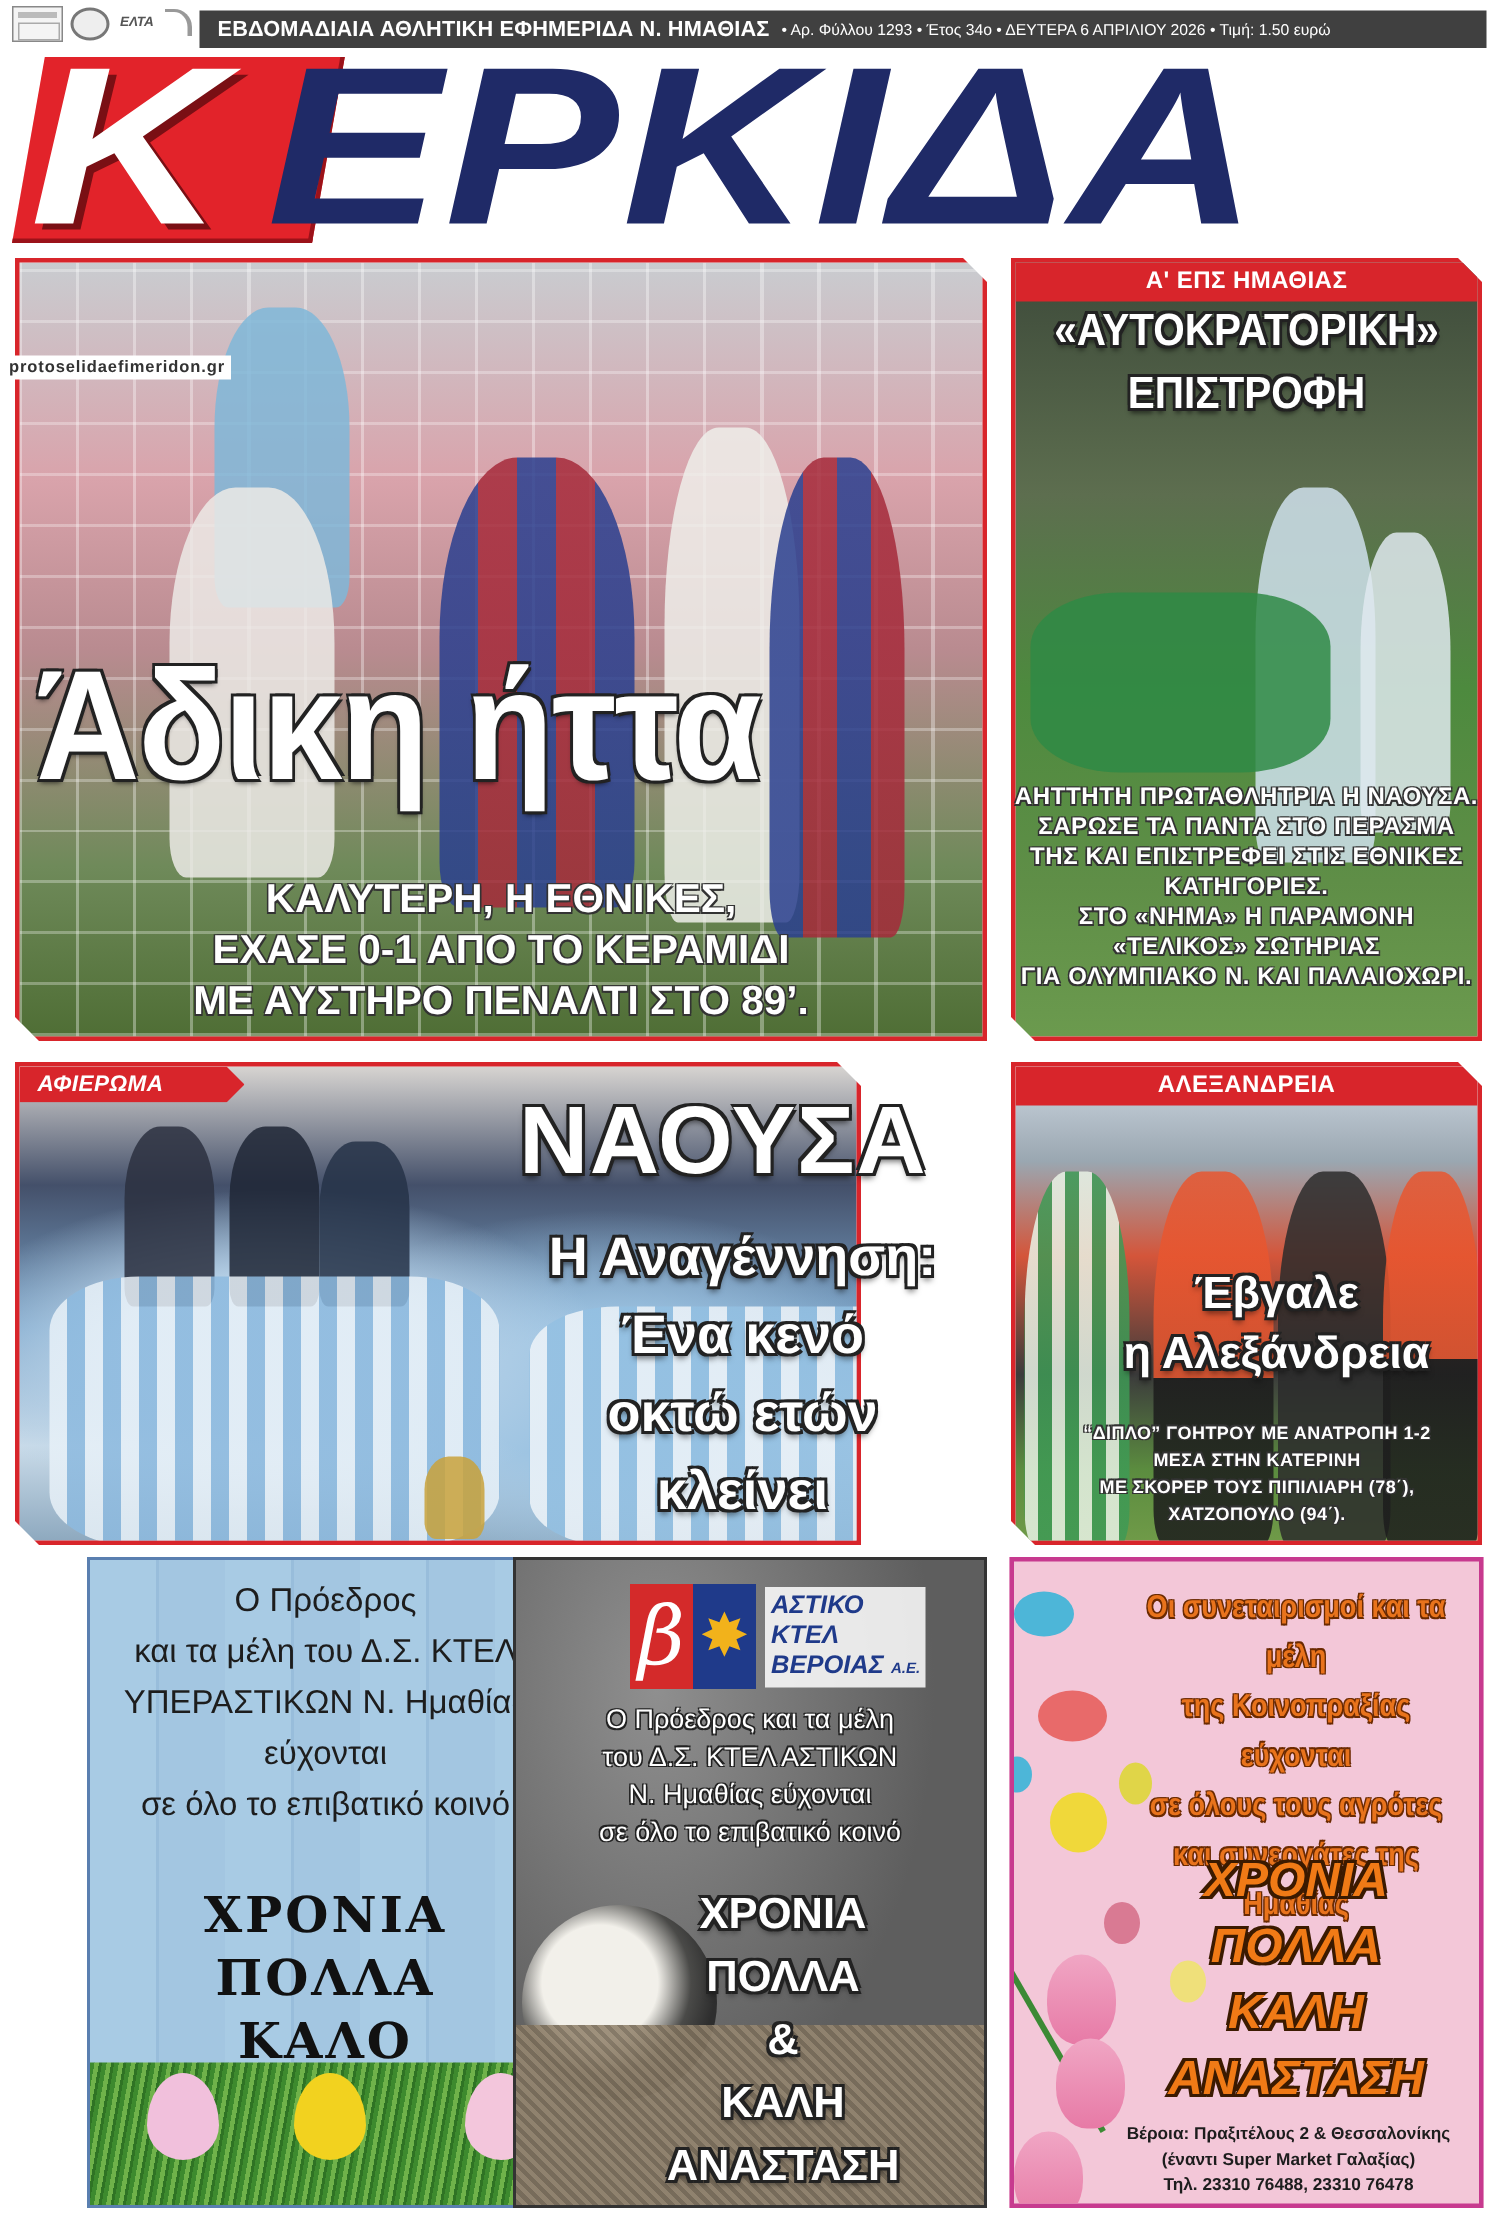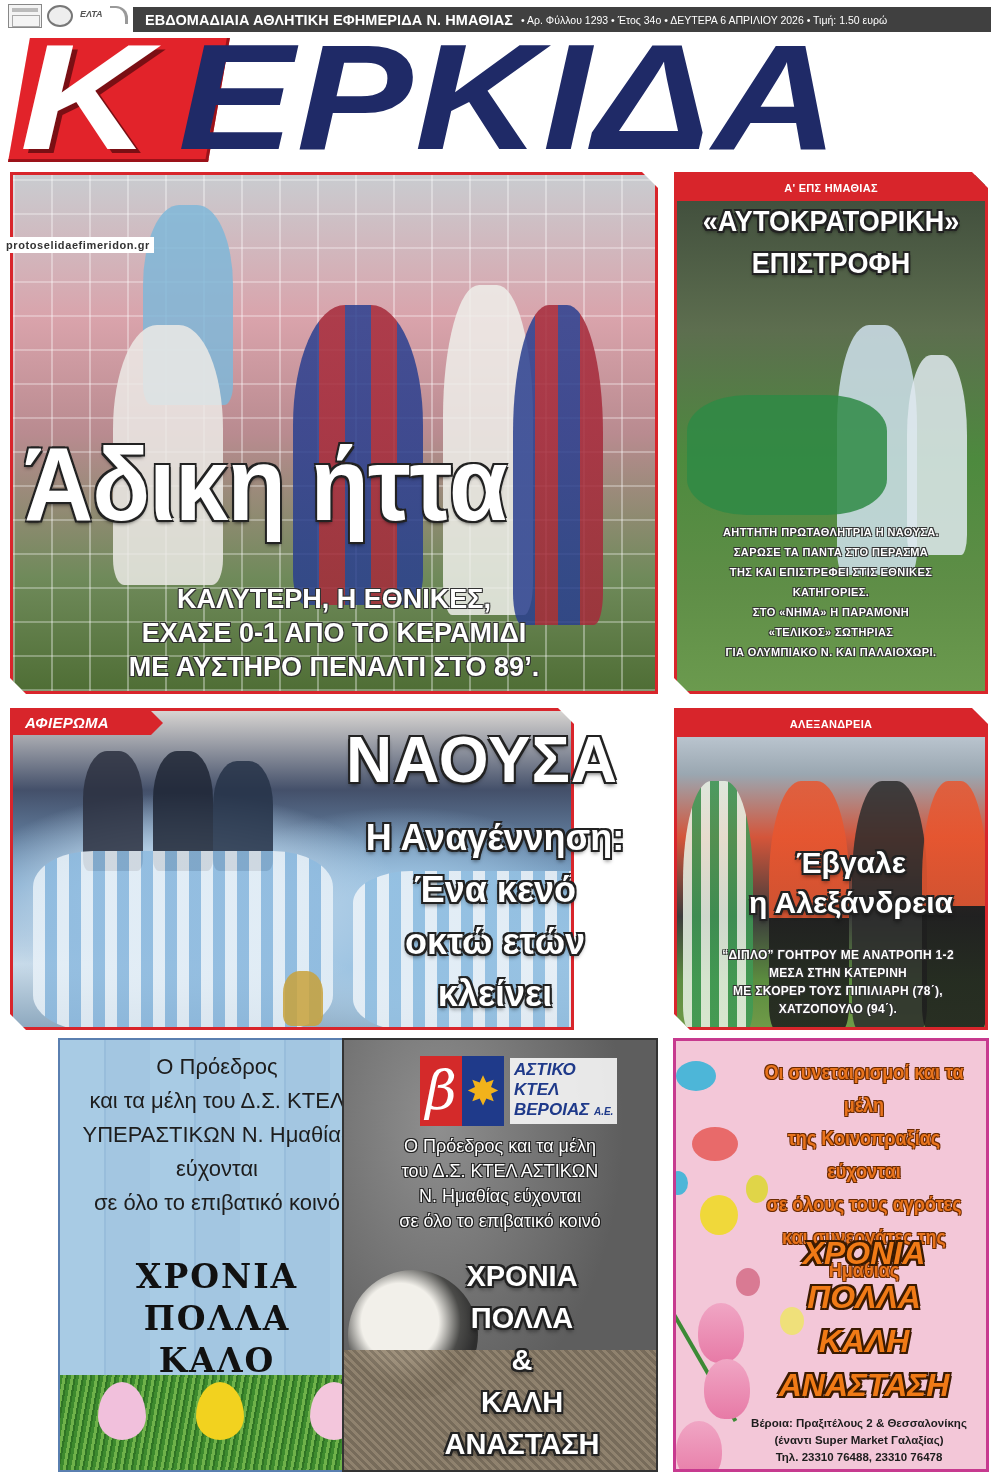--- a/index.html
+++ b/index.html
@@ -39,31 +39,31 @@
     background:
       radial-gradient(ellipse at 30% 60%, #b8d2e8 0 18%, transparent 40%),
       radial-gradient(ellipse at 70% 70%, #9ec4e2 0 15%, transparent 40%),
       linear-gradient(180deg, #d7d4d1 0%, #44506a 25%, #7aa4c9 55%, #c9dbe9 80%, #8ea9bf 100%); }
   .p-alex { left: 674px; top: 708px; width: 314px; height: 322px;
     background: linear-gradient(180deg, #cfd8e2 0%, #9aa7b1 20%, #d4553a 40%, #3c3c3c 65%, #5b8c3f 85%, #6f9a48 100%); }
 
   
   .figure { position: absolute; border-radius: 40% 40% 10% 10%; opacity: 0.85; }
 
-  .section-tab { position: absolute; left: 0; right: 0; top: 0; height: 26px; background: #d8252b; color: #fff; font-size: 11px; font-weight: bold; text-align: center; line-height: 26px; letter-spacing: 0.3px; }
+  .section-tab { position: absolute; left: 0; right: 0; top: 0; height: 26px; background: #d8252b; color: #fff; font-size: 16px; font-weight: bold; text-align: center; line-height: 26px; letter-spacing: 0.3px; }
   .section-tab.left { right: auto; width: 150px; text-align: left; padding-left: 12px; font-style: italic; font-size: 15px; clip-path: polygon(0 0, 92% 0, 100% 50%, 92% 100%, 0 100%); height: 24px; line-height: 24px; }
 
   .outline-white { color: #fff; text-shadow: -2px -2px 0 #222, 2px -2px 0 #222, -2px 2px 0 #222, 2px 2px 0 #222, 0 3px 4px rgba(0,0,0,0.6); }
   .outline-thin { color: #fff; text-shadow: -1px -1px 0 #333, 1px -1px 0 #333, -1px 1px 0 #333, 1px 1px 0 #333; }
 
   .main-headline { position: absolute; left: 24px; top: 432px; font-size: 104px; font-weight: bold; line-height: 1; letter-spacing: -1px; transform: scaleX(0.92); transform-origin: left; }
   .main-sub { position: absolute; left: 0; width: 100%; top: 582px; text-align: center; font-size: 27px; font-weight: bold; line-height: 34px; }
 
   .green-title { position: absolute; left: 0; width: 100%; top: 200px; text-align: center; font-size: 30px; font-weight: bold; line-height: 42px; transform: scaleX(0.9); }
-  .green-body { position: absolute; left: 0; width: 100%; top: 522px; text-align: center; font-size: 11px; font-weight: bold; line-height: 20px; letter-spacing: 0.4px; }
+  .green-body { position: absolute; left: 0; width: 100%; top: 522px; text-align: center; font-size: 16px; font-weight: bold; line-height: 20px; letter-spacing: 0.4px; }
 
   .naousa-title { position: absolute; right: 18px; top: 728px; font-size: 64px; font-weight: bold; line-height: 1; letter-spacing: 1px; }
   .naousa-sub { position: absolute; left: 330px; width: 330px; top: 812px; text-align: center; font-size: 36px; font-weight: bold; line-height: 52px; }
 
   .alex-title { position: absolute; left: 674px; width: 314px; top: 843px; text-align: center; font-size: 30px; font-weight: bold; line-height: 40px; padding-left: 40px; }
   .alex-body { position: absolute; left: 674px; width: 314px; top: 946px; text-align: center; font-size: 12px; font-weight: bold; line-height: 18px; letter-spacing: 0.3px; padding-left: 14px; }
 
   
   .ad { position: absolute; overflow: hidden; }
   .ad-blue { left: 10px; top: 1038px; width: 318px; height: 434px; border: 2px solid #5a7fb0;

